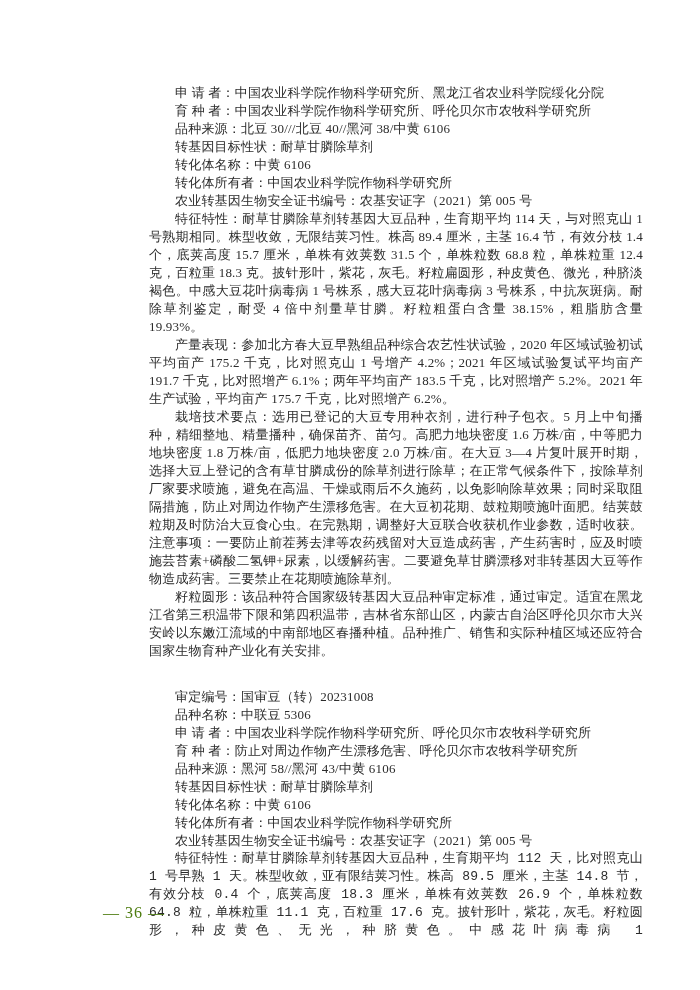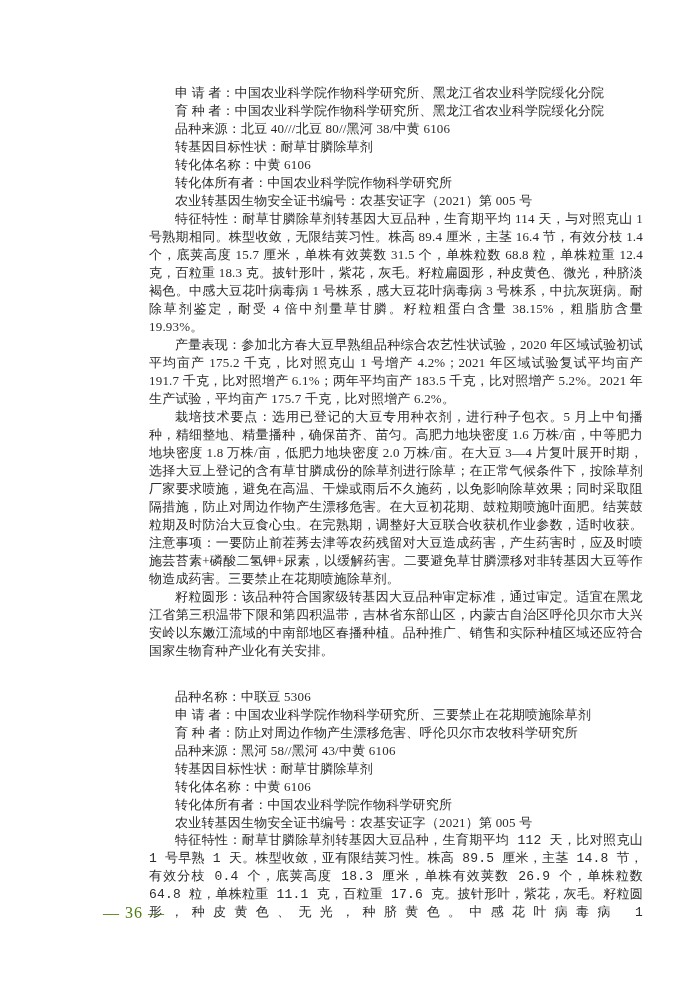--- a/index.html
+++ b/index.html
@@ -50,33 +50,34 @@
     color: #4d7c0f;
     font-family: Liberation Serif, serif;
   }
 </style>
 </head>
 <body>
 
 <div class="page">
   <main class="doc">
       <div class="line">申 请 者：中国农业科学院作物科学研究所、黑龙江省农业科学院绥化分院</div>
-      <div class="line">育 种 者：中国农业科学院作物科学研究所、黑龙江省农业科学院绥化分院</div>
-      <div class="line">品种来源：北豆 40///北豆 80//黑河 38/中黄 6106</div>
+      <div class="line">育 种 者：中国农业科学院作物科学研究所、呼伦贝尔市农牧科学研究所</div>
+      <div class="line">品种来源：北豆 30///北豆 40//黑河 38/中黄 6106</div>
       <div class="line">转基因目标性状：耐草甘膦除草剂</div>
       <div class="line">转化体名称：中黄 6106</div>
       <div class="line">转化体所有者：中国农业科学院作物科学研究所</div>
       <div class="line">农业转基因生物安全证书编号：农基安证字（2021）第 005 号</div>
       <div class="para">特征特性：耐草甘膦除草剂转基因大豆品种，生育期平均 114 天，与对照克山 1 号熟期相同。株型收敛，无限结荚习性。株高 89.4 厘米，主茎 16.4 节，有效分枝 1.4 个，底荚高度 15.7 厘米，单株有效荚数 31.5 个，单株粒数 68.8 粒，单株粒重 12.4 克，百粒重 18.3 克。披针形叶，紫花，灰毛。籽粒扁圆形，种皮黄色、微光，种脐淡褐色。中感大豆花叶病毒病 1 号株系，感大豆花叶病毒病 3 号株系，中抗灰斑病。耐除草剂鉴定，耐受 4 倍中剂量草甘膦。籽粒粗蛋白含量 38.15%，粗脂肪含量 19.93%。</div>
       <div class="para">产量表现：参加北方春大豆早熟组品种综合农艺性状试验，2020 年区域试验初试平均亩产 175.2 千克，比对照克山 1 号增产 4.2%；2021 年区域试验复试平均亩产 191.7 千克，比对照增产 6.1%；两年平均亩产 183.5 千克，比对照增产 5.2%。2021 年生产试验，平均亩产 175.7 千克，比对照增产 6.2%。</div>
       <div class="para">栽培技术要点：选用已登记的大豆专用种衣剂，进行种子包衣。5 月上中旬播种，精细整地、精量播种，确保苗齐、苗匀。高肥力地块密度 1.6 万株/亩，中等肥力地块密度 1.8 万株/亩，低肥力地块密度 2.0 万株/亩。在大豆 3—4 片复叶展开时期，选择大豆上登记的含有草甘膦成份的除草剂进行除草；在正常气候条件下，按除草剂厂家要求喷施，避免在高温、干燥或雨后不久施药，以免影响除草效果；同时采取阻隔措施，防止对周边作物产生漂移危害。在大豆初花期、鼓粒期喷施叶面肥。结荚鼓粒期及时防治大豆食心虫。在完熟期，调整好大豆联合收获机作业参数，适时收获。注意事项：一要防止前茬莠去津等农药残留对大豆造成药害，产生药害时，应及时喷施芸苔素+磷酸二氢钾+尿素，以缓解药害。二要避免草甘膦漂移对非转基因大豆等作物造成药害。三要禁止在花期喷施除草剂。</div>
       <div class="para">籽粒圆形：该品种符合国家级转基因大豆品种审定标准，通过审定。适宜在黑龙江省第三积温带下限和第四积温带，吉林省东部山区，内蒙古自治区呼伦贝尔市大兴安岭以东嫩江流域的中南部地区春播种植。品种推广、销售和实际种植区域还应符合国家生物育种产业化有关安排。</div>
       <div class="gap"></div>
+      <div class="line">审定编号：国审豆（转）20231008</div>
       <div class="line">品种名称：中联豆 5306</div>
-      <div class="line">申 请 者：中国农业科学院作物科学研究所、三要禁止在花期喷施除草剂</div>
+      <div class="line">申 请 者：中国农业科学院作物科学研究所、呼伦贝尔市农牧科学研究所</div>
       <div class="line">育 种 者：防止对周边作物产生漂移危害、呼伦贝尔市农牧科学研究所</div>
       <div class="line">品种来源：黑河 58//黑河 43/中黄 6106</div>
       <div class="line">转基因目标性状：耐草甘膦除草剂</div>
       <div class="line">转化体名称：中黄 6106</div>
       <div class="line">转化体所有者：中国农业科学院作物科学研究所</div>
       <div class="line">农业转基因生物安全证书编号：农基安证字（2021）第 005 号</div>
       <div class="para para-truncated">特征特性：耐草甘膦除草剂转基因大豆品种，生育期平均 112 天，比对照克山 1 号早熟 1 天。株型收敛，亚有限结荚习性。株高 89.5 厘米，主茎 14.8 节，有效分枝 0.4 个，底荚高度 18.3 厘米，单株有效荚数 26.9 个，单株粒数 64.8 粒，单株粒重 11.1 克，百粒重 17.6 克。披针形叶，紫花，灰毛。籽粒圆形，种皮黄色、无光，种脐黄色。中感花叶病毒病 1</div>
     </main>
   <div class="page-number">— 36 —</div>
 </div>

